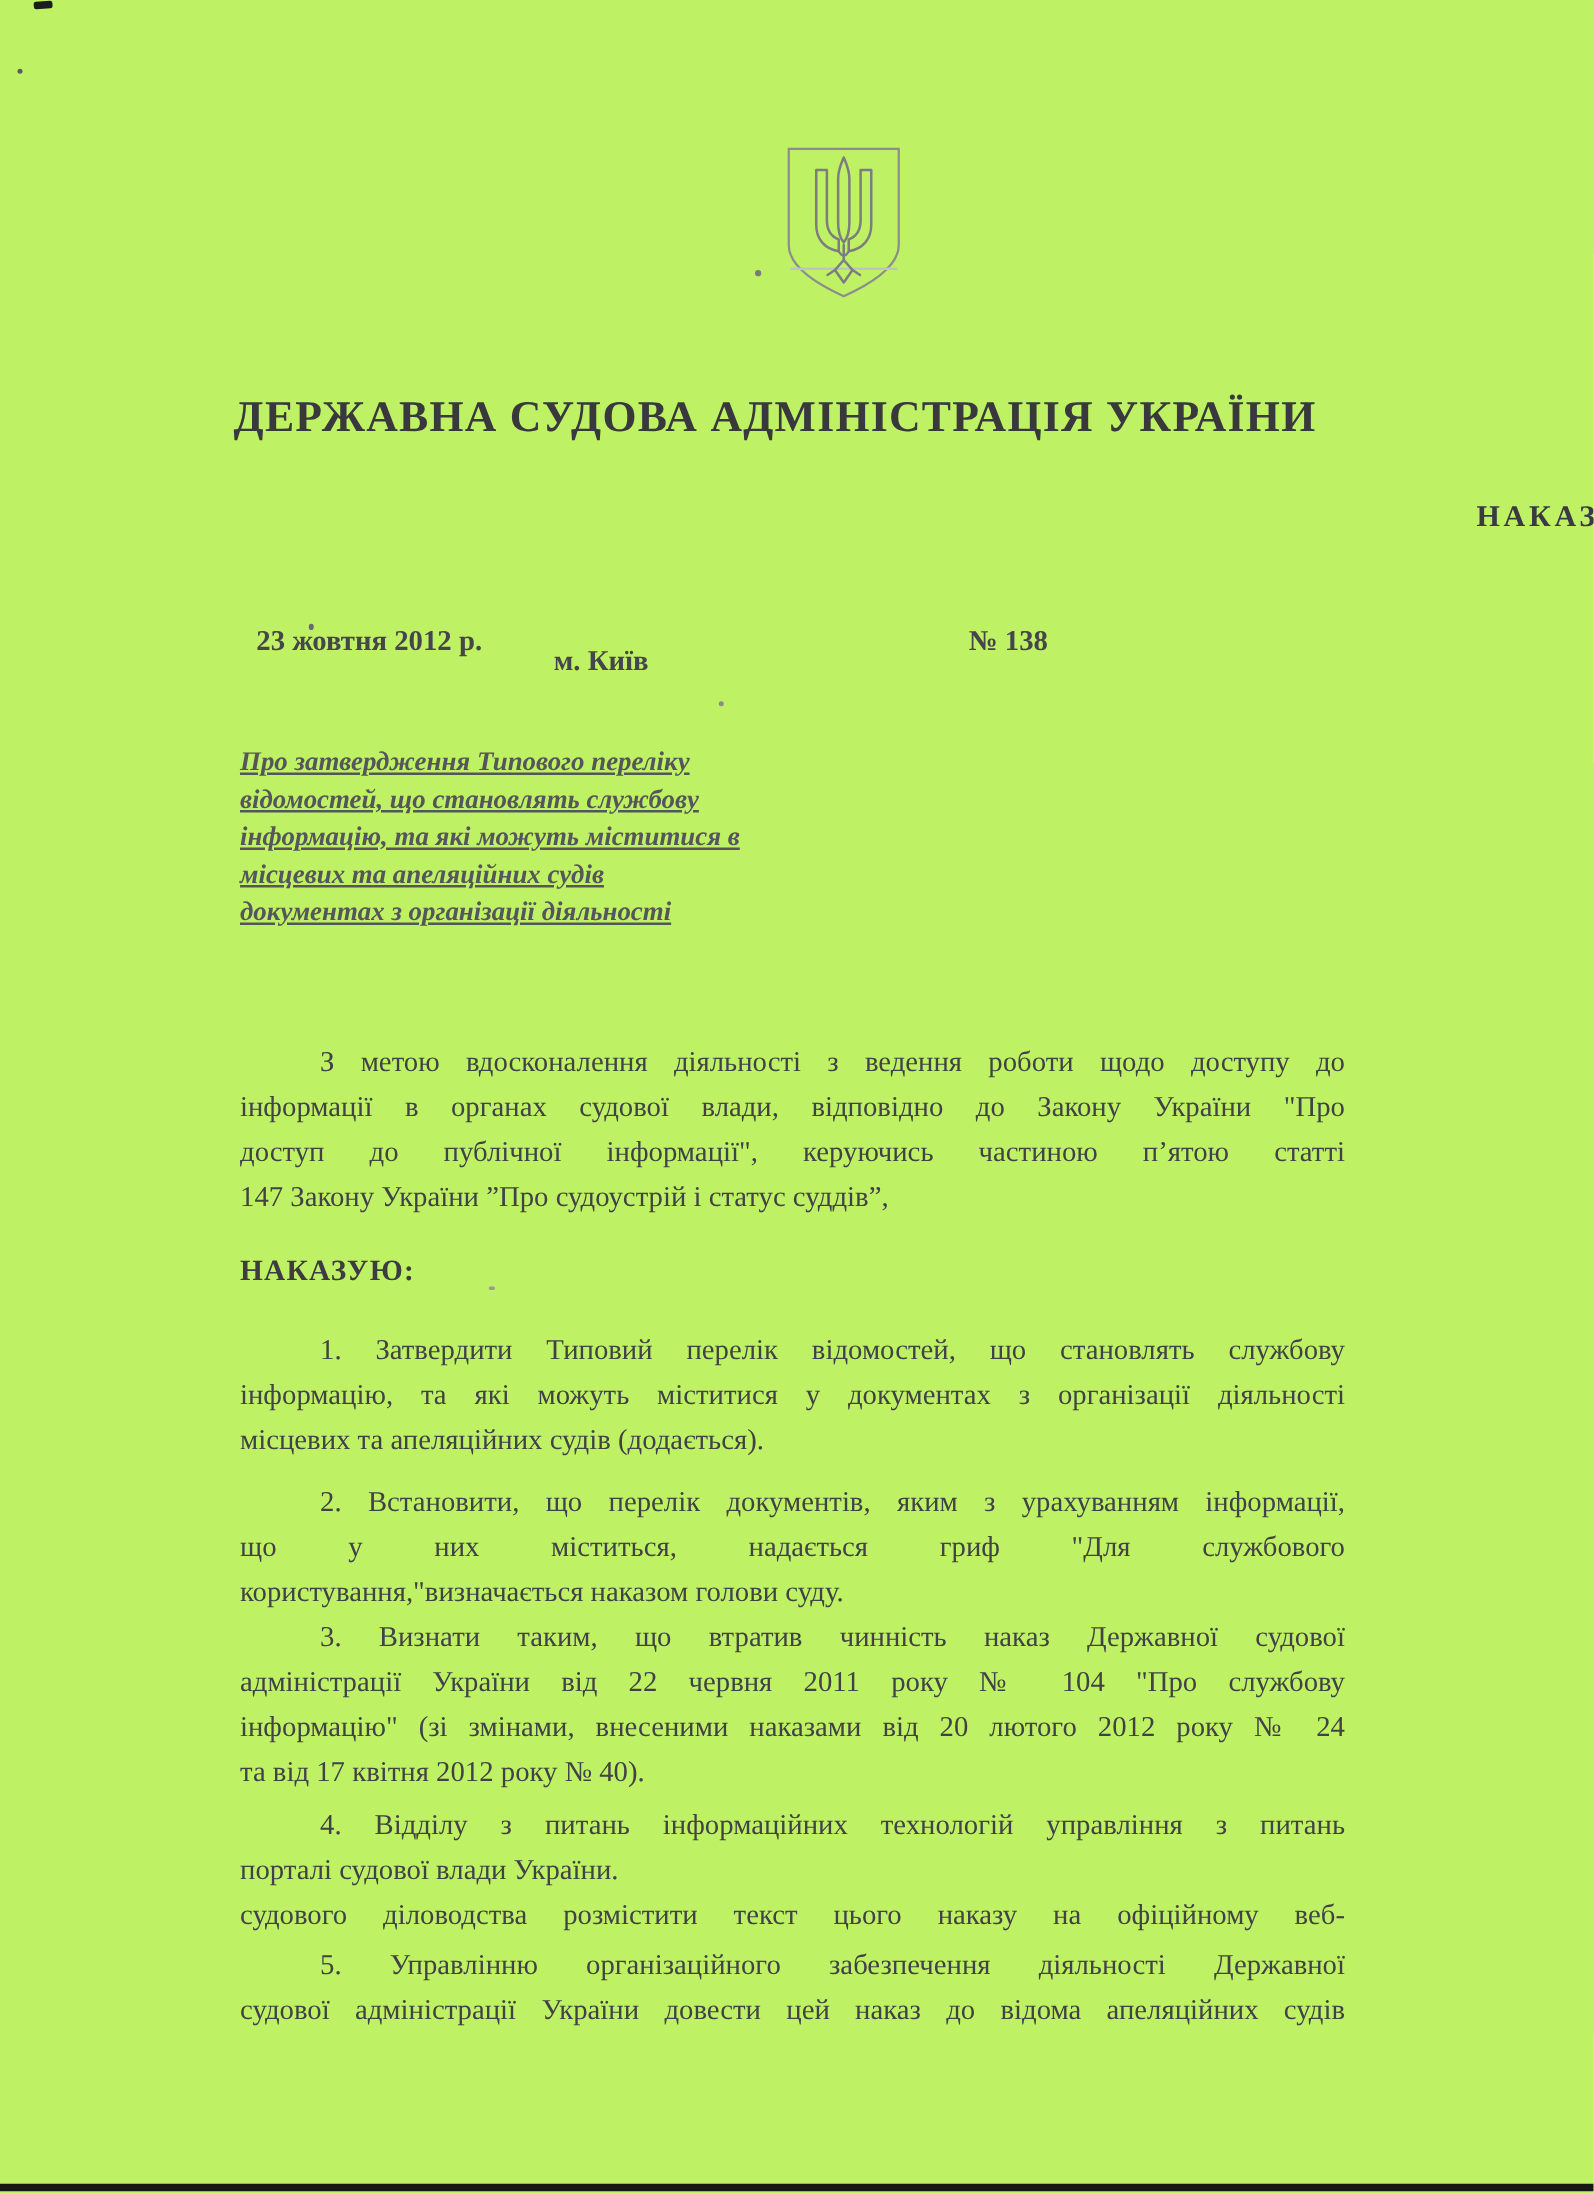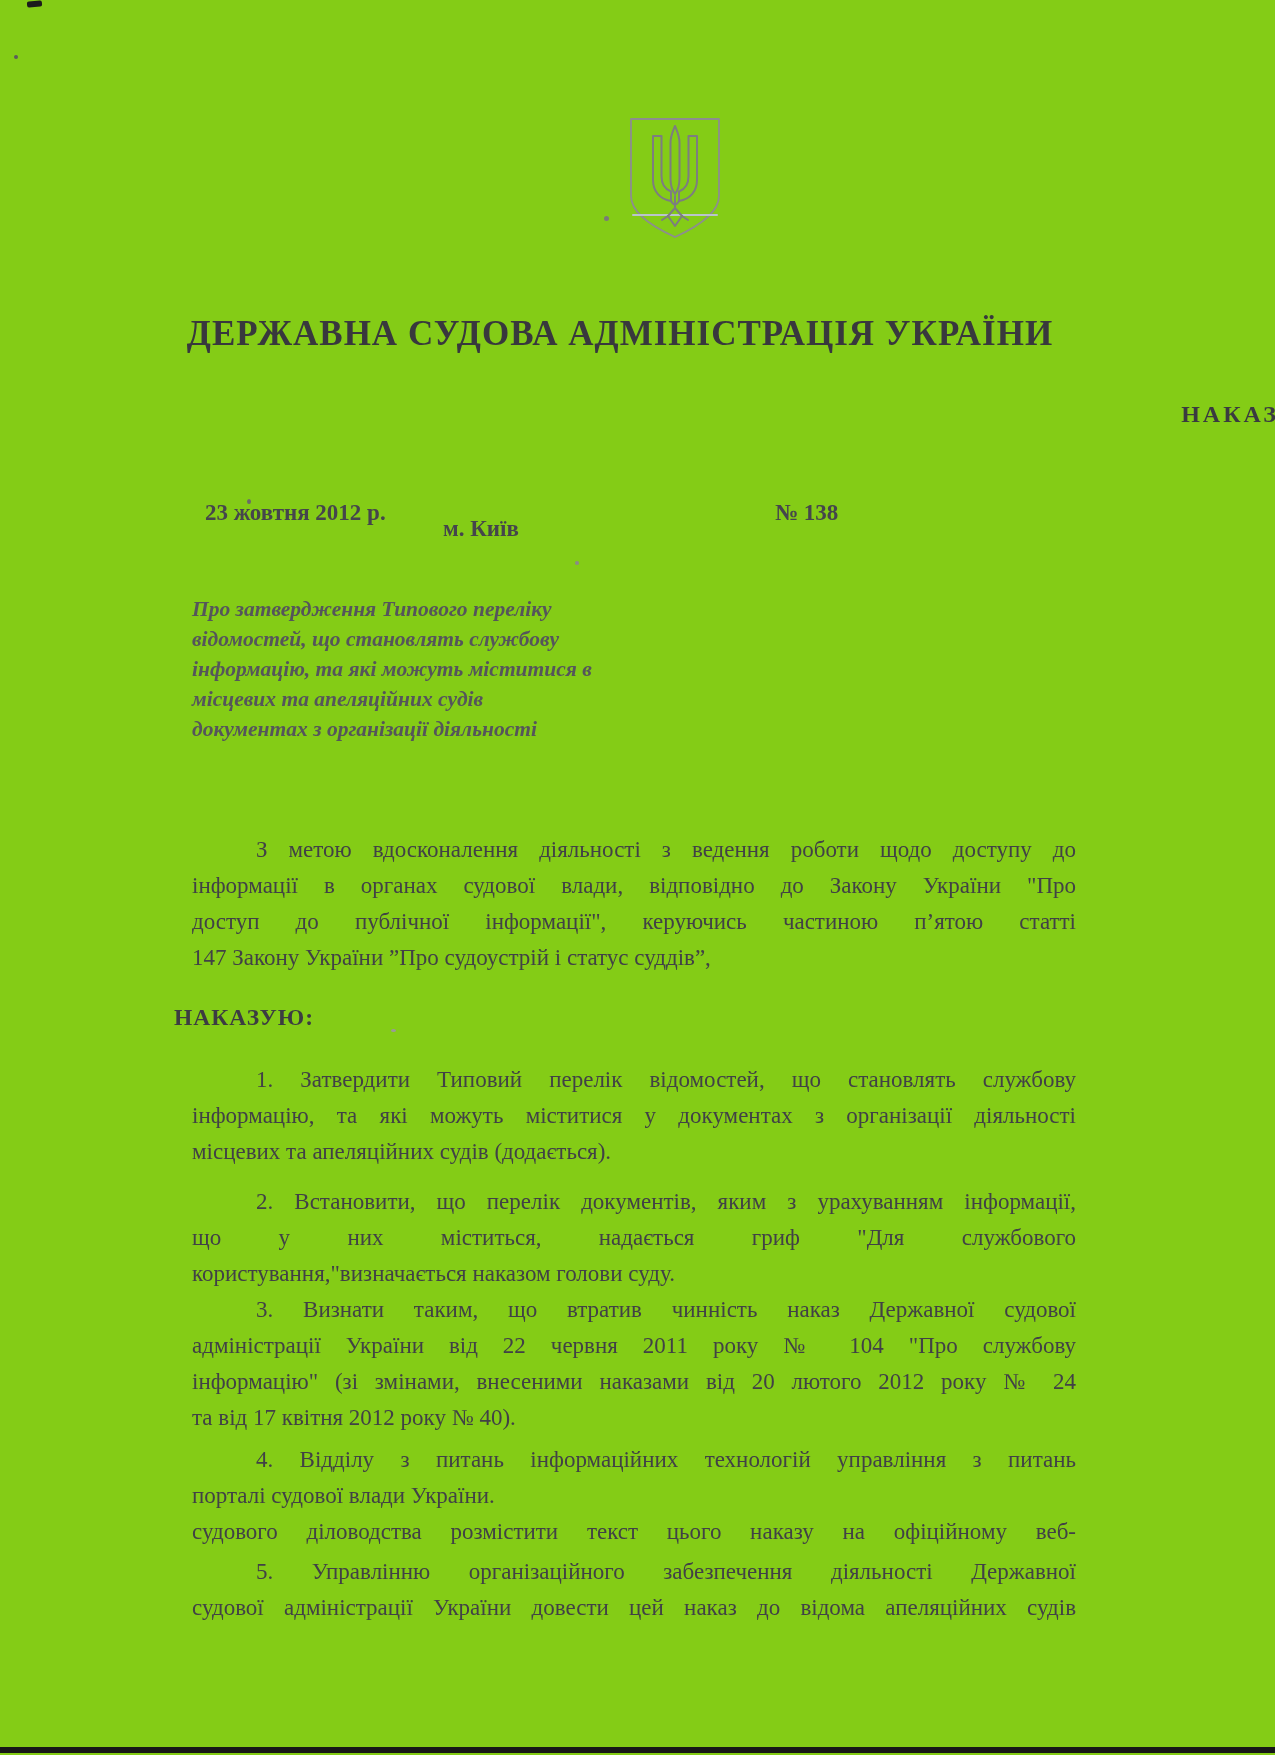--- a/index.html
+++ b/index.html
@@ -1,20 +1,20 @@
 <!DOCTYPE html>
 <html><head>
 <meta charset="utf-8">
 <style>
   html,body{margin:0;padding:0;background:#e8e8e6;}
   .page{
     position:relative;
     width:1275px;height:1755px;
     margin:0 auto;
-    background:#84cc16;
+    background:#bef264;
     overflow:hidden;
     font-family:"Liberation Serif","DejaVu Serif",serif;
     color:#414146;
   }
   
   .emblem{position:absolute;left:627px;top:116px;width:96px;height:124px;}
   .org-title{
     position:absolute;left:0;top:314px;width:1240px;
     text-align:center;font-weight:bold;font-size:35px;letter-spacing:1px;
     color:#38383d;
@@ -28,29 +28,29 @@
   .meta{position:absolute;left:0;top:500px;width:1275px;height:36px;font-weight:bold;font-size:23px;color:#45454c;}
   .meta-date{position:absolute;left:205px;top:0;}
   .meta-place{position:absolute;left:443px;top:16px;}
   .meta-number{position:absolute;left:775px;top:0;}
   
   .subject{
     position:absolute;left:192px;top:594px;width:480px;
     font-weight:bold;font-style:italic;font-size:21.5px;line-height:30px;
     color:#55555b;
   }
-  .subject .line{text-align:center;text-align-last:left;}
+  .subject .line{text-align:center;text-align-last:left;text-decoration:underline;}
   
   .para{position:absolute;left:192px;width:884px;font-size:23px;line-height:36px;}
   .line{text-align:justify;text-align-last:justify;}
   .line.last{text-align-last:left;}
   .line.indent{text-indent:64px;}
   .preamble{top:832px;}
   .order-heading{
-    position:absolute;left:174px;top:1004px;
+    position:absolute;left:192px;top:1004px;
     font-weight:bold;font-size:23.5px;letter-spacing:1px;color:#3c3c42;
   }
   .item1{top:1062px;}
   .item2{top:1184px;}
   .item3{top:1292px;}
   .item4{top:1442px;}
   .item5{top:1554px;}
   
   .speck{position:absolute;background:#4a4a4a;border-radius:50%;}
   .sp1{left:27px;top:1px;width:15px;height:6px;background:#1c1c1c;border-radius:2px;transform:rotate(-4deg);}

